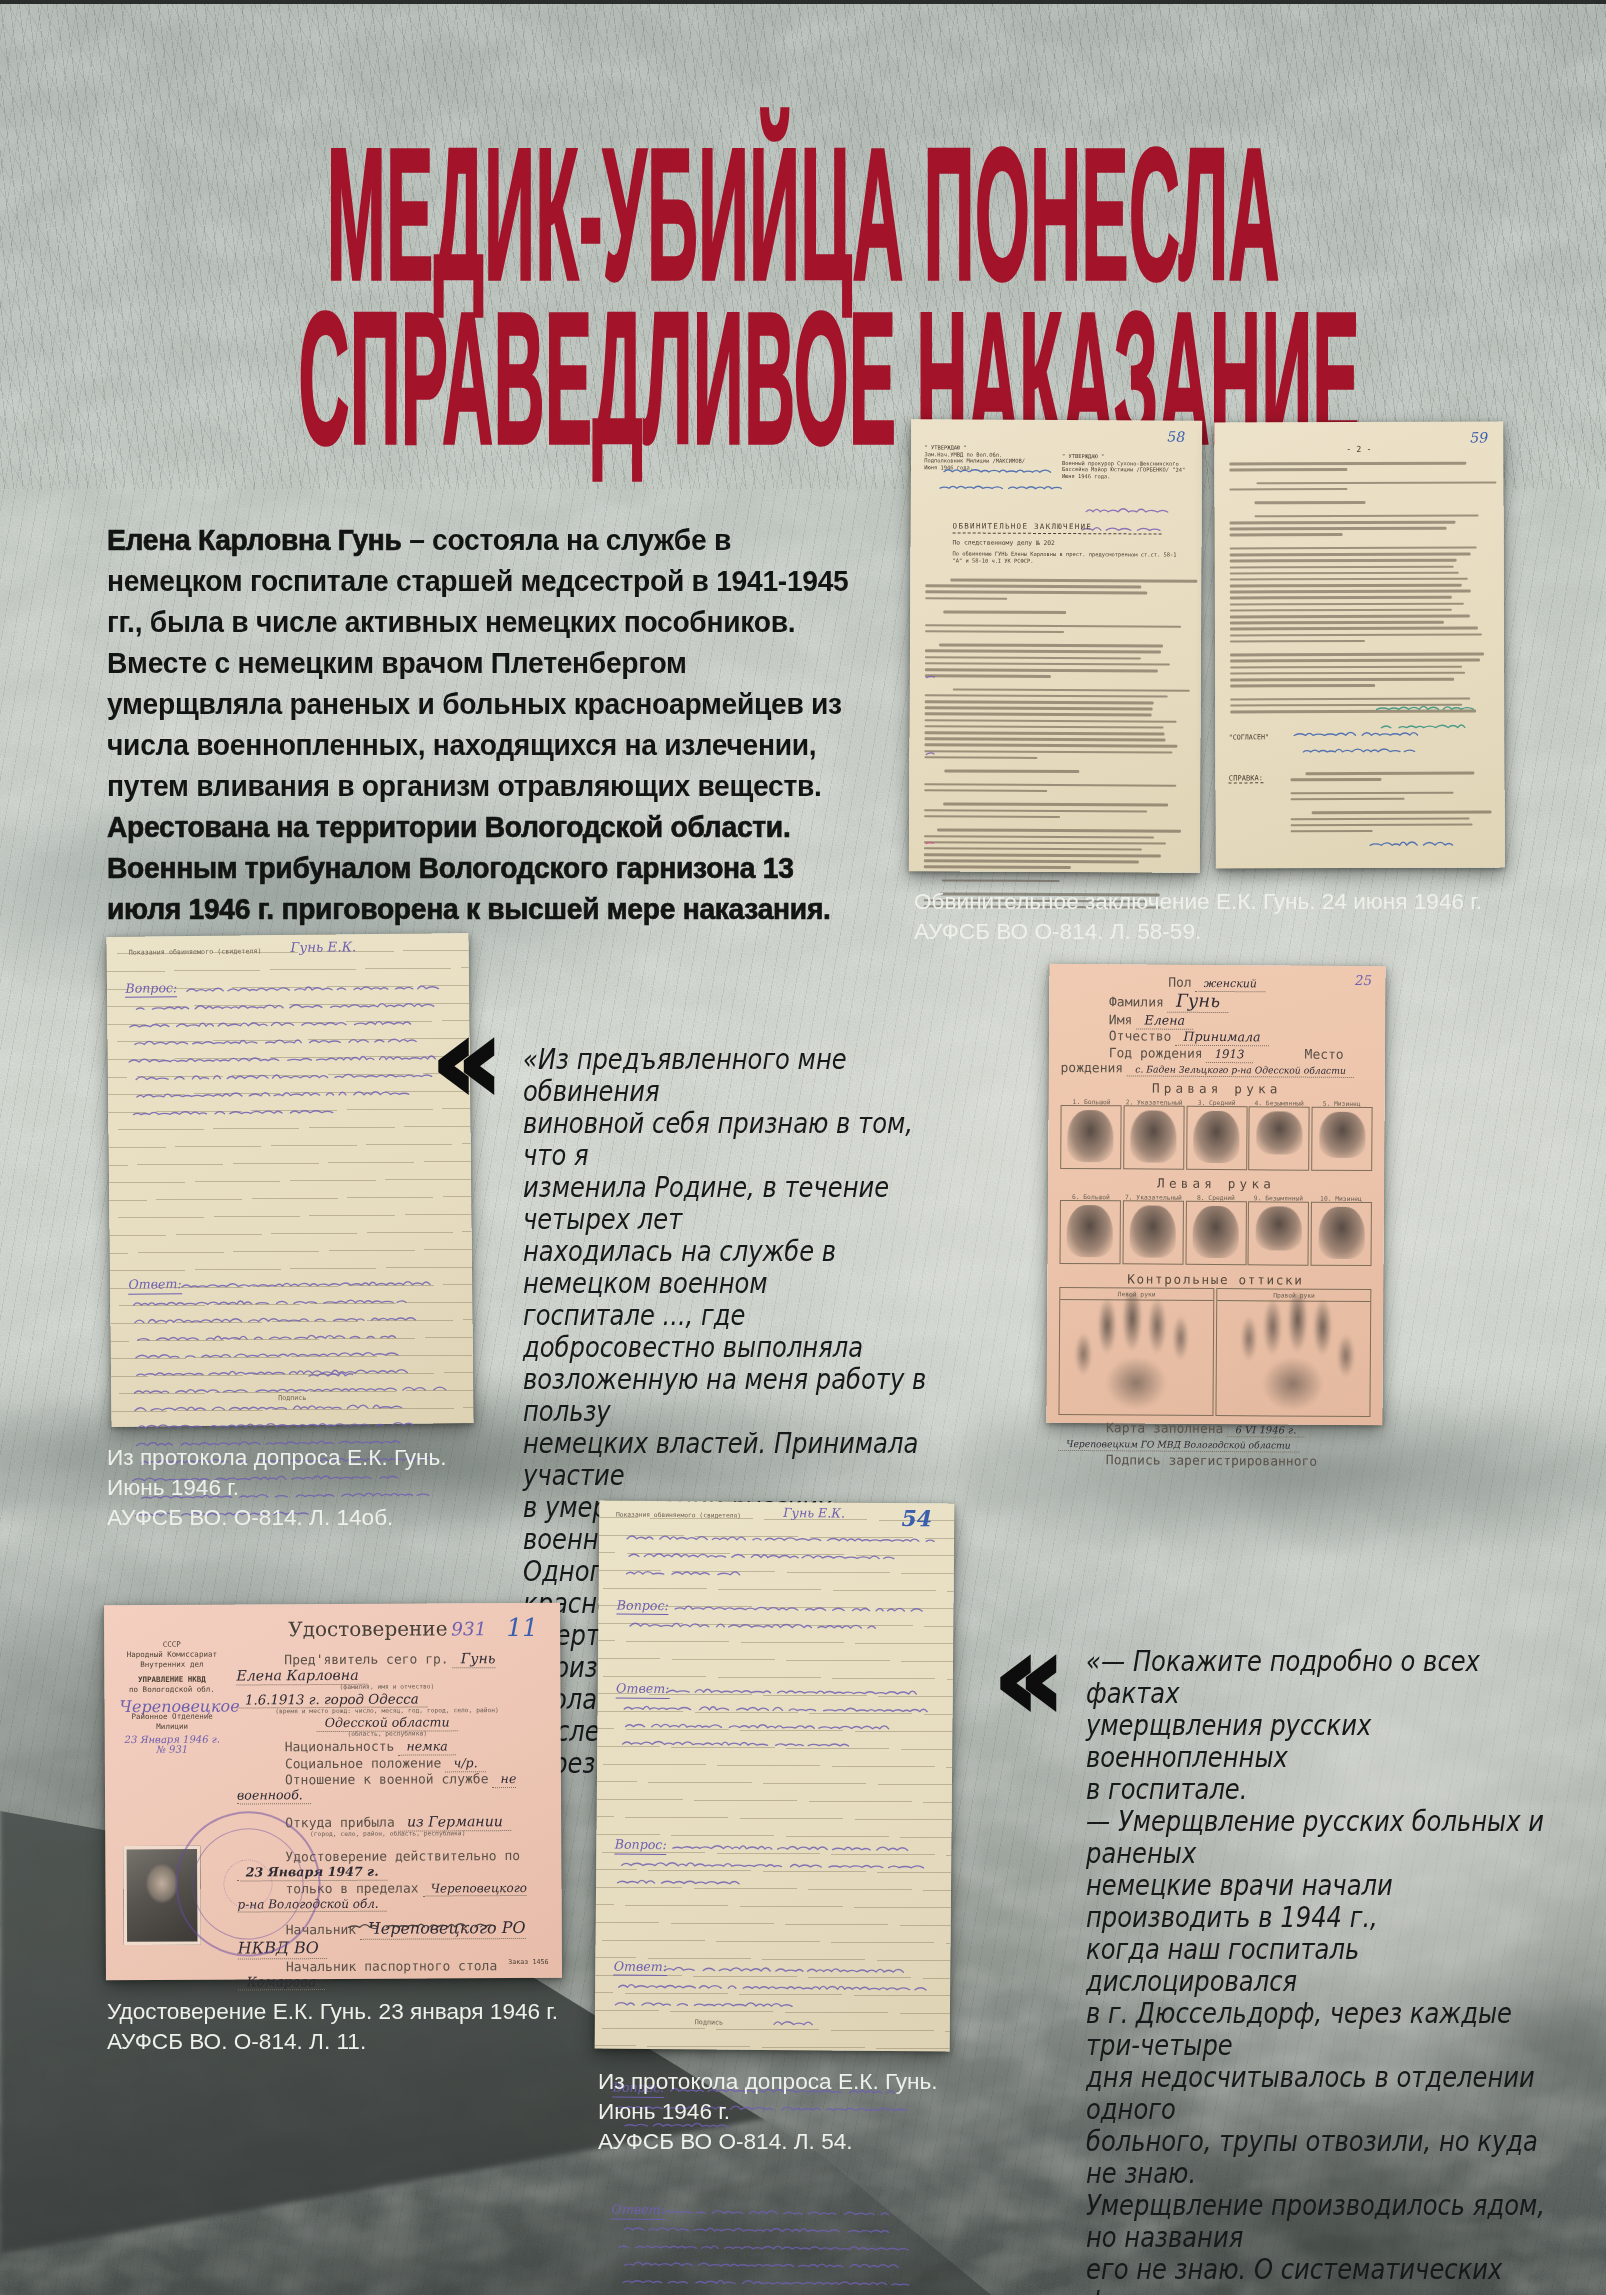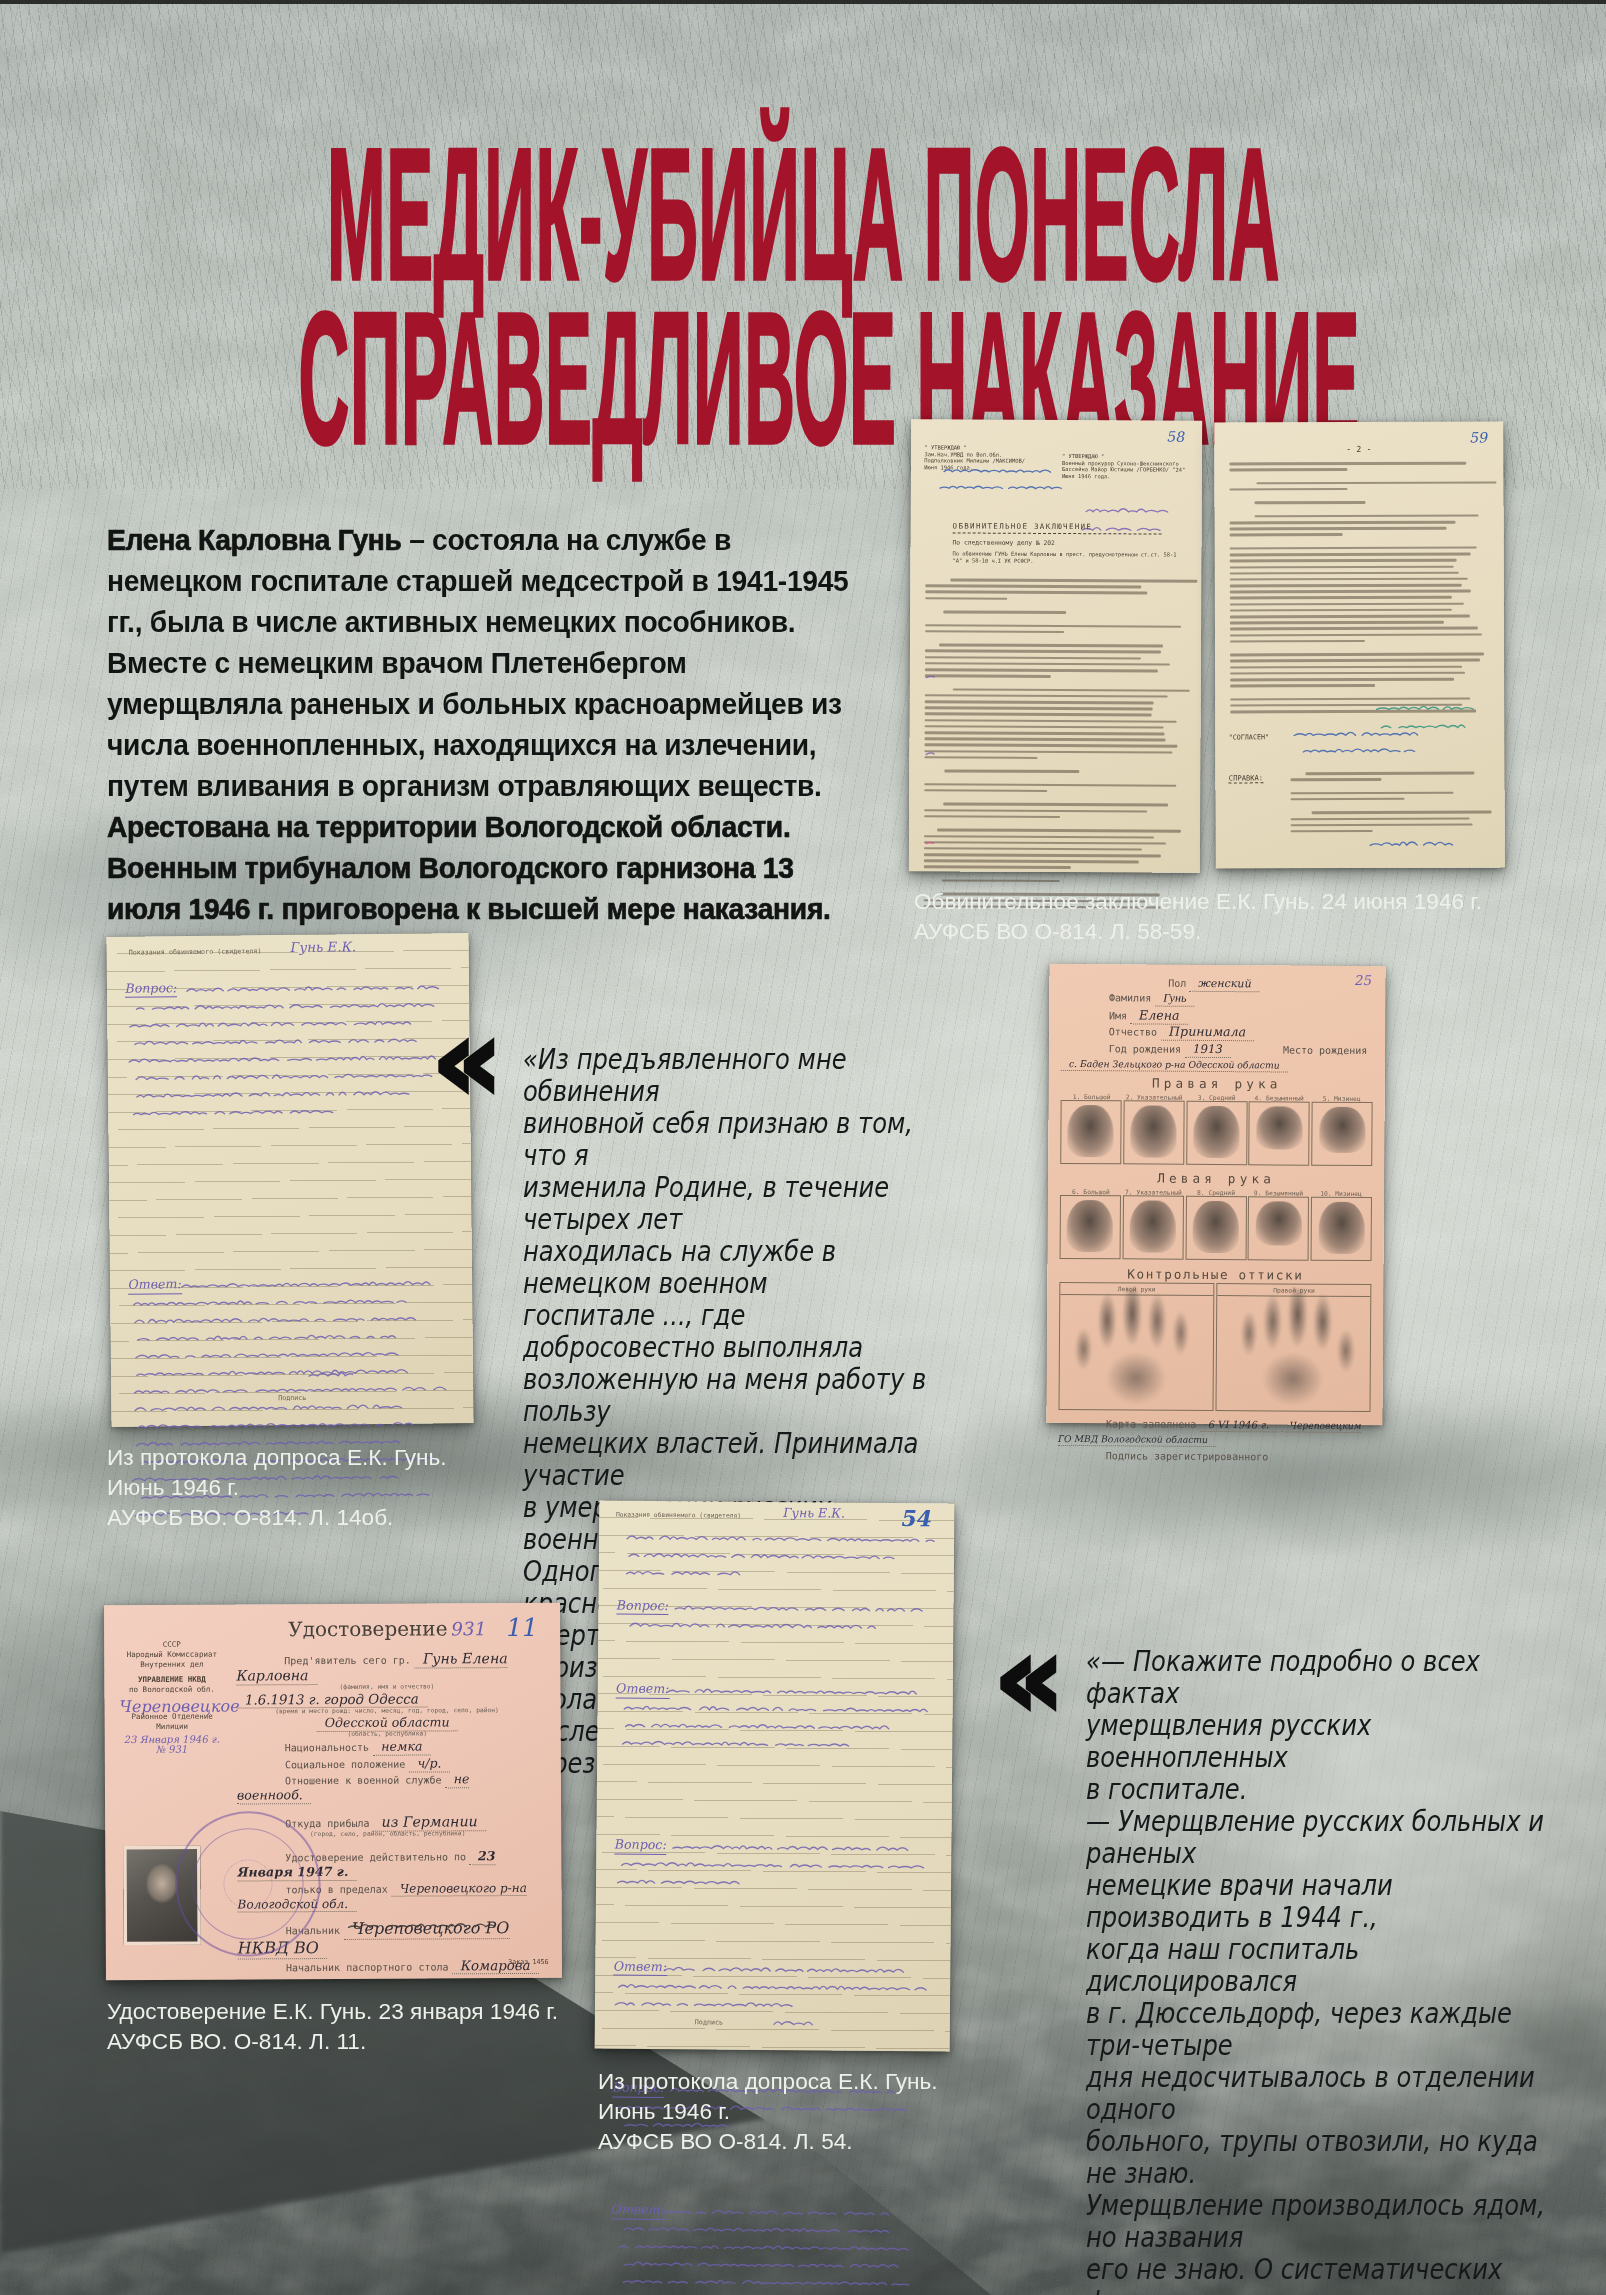--- a/index.html
+++ b/index.html
@@ -59,21 +59,21 @@
   .palmcell{position:relative;width:49%;height:126px;}
   .palm{position:absolute;inset:3.3px;filter:blur(1.3px);
     background:
       radial-gradient(ellipse 11.7px 28.5px at 14% 52%,rgba(58,52,48,.55),transparent 75%),
       radial-gradient(ellipse 12.6px 38px at 30% 28%,rgba(58,52,48,.68),transparent 75%),
       radial-gradient(ellipse 13.4px 44px at 47% 22%,rgba(58,52,48,.72),transparent 75%),
       radial-gradient(ellipse 12.6px 38px at 64% 28%,rgba(58,52,48,.62),transparent 75%),
       radial-gradient(ellipse 11px 30px at 80% 38%,rgba(58,52,48,.55),transparent 75%),
       radial-gradient(ellipse 38px 33px at 50% 76%,rgba(58,52,48,.5),transparent 80%);}
   .formrow{position:relative;margin-bottom:1.7px;}
-  .formrow .tl{font-size:10px;color:#5a5148;font-family:"DejaVu Sans Mono",monospace;padding-left:48px;}
+  .formrow .tl{font-size:13px;color:#5a5148;font-family:"DejaVu Sans Mono",monospace;padding-left:48px;}
   .formrow .hv{font-family:"DejaVu Serif",serif;font-style:italic;font-size:13.4px;color:#2f2b33;
     border-bottom:0.8px dotted #7a6e61;padding:0 8.4px 0.8px;}
   .formrow .sub{display:block;text-align:center;font-size:6.3px;color:#6b6157;font-family:"DejaVu Sans Mono",monospace;}
   .stamp{position:absolute;width:141px;height:141px;border:2.5px solid rgba(104,74,164,.5);border-radius:50%;}
   .stamp::before{content:"";position:absolute;inset:15px;border:1.7px solid rgba(104,74,164,.45);border-radius:50%;}
   .stamp::after{content:"";position:absolute;inset:46px;border:1.7px dotted rgba(104,74,164,.4);border-radius:50%;}
   .photo{position:absolute;width:77px;height:99px;background:
     radial-gradient(ellipse 22px 27px at 50% 38%,#bfae9d 0%,#a5958586 60%,transparent 75%),
     linear-gradient(150deg,#79756f 0%,#57534e 45%,#3b3835 100%);
     box-shadow:0 0 0 3.3px #efdccd inset;}
@@ -324,21 +324,21 @@
     </div>
 
   <div class="paper salmon" style="left:1048px;top:961px;width:336px;height:459px;transform:rotate(.4deg);padding:8.4px 11.7px;box-sizing:border-box;">
     <div class="docpage-no" style="right:13.4px;top:6.7px;font-size:13.4px;color:#6e5fb0;">25</div>
     <div class="formrow" style="margin:1.7px 0 0 59px;">
       <span class="tl">Пол</span>
       <span class="hv ink-purple" style="font-size:11px;">женский</span>
     </div>
     <div class="formrow">
       <span class="tl">Фамилия</span>
-      <span class="hv ink-purple" style="font-size:12px;font-family:Liberation Serif, serif;">Гунь</span>
+      <span class="hv ink-purple" style="font-size:18px;">Гунь</span>
     </div>
     <div class="formrow">
       <span class="tl">Имя</span>
       <span class="hv ink-purple" style="font-size:12.6px;">Елена</span>
     </div>
     <div class="formrow">
       <span class="tl">Отчество</span>
       <span class="hv ink-purple" style="font-size:12.6px;">Принимала</span>
     </div>
     <div class="formrow">

